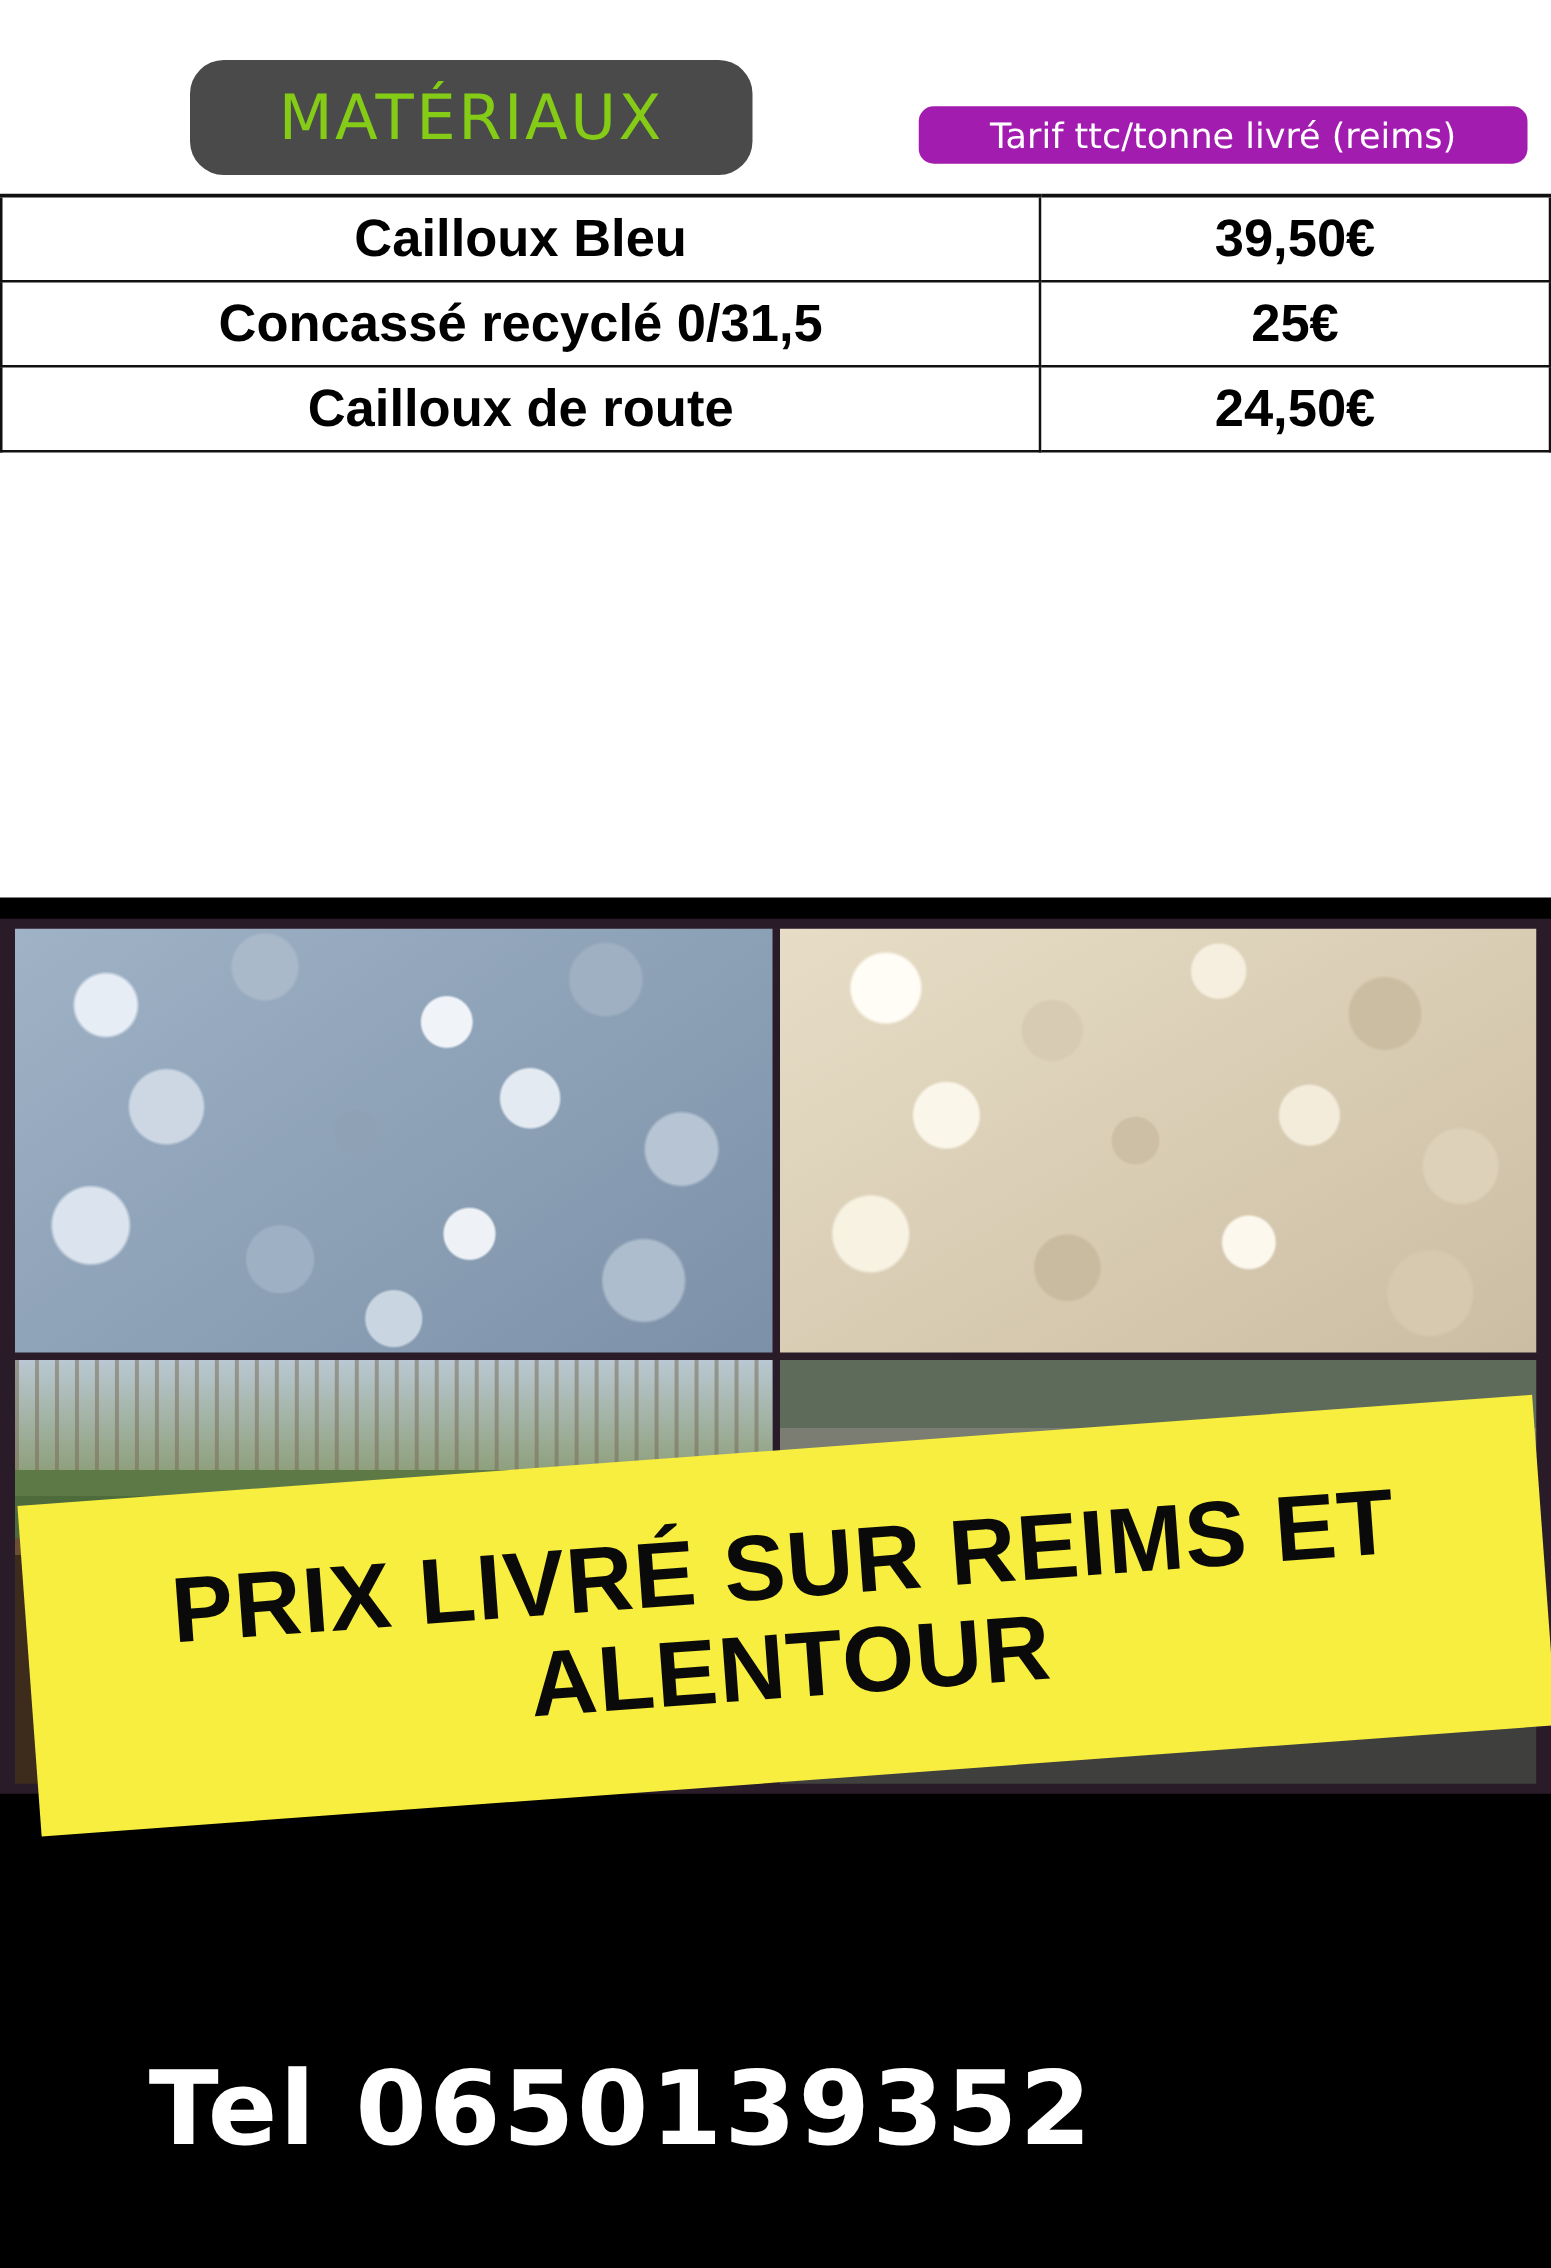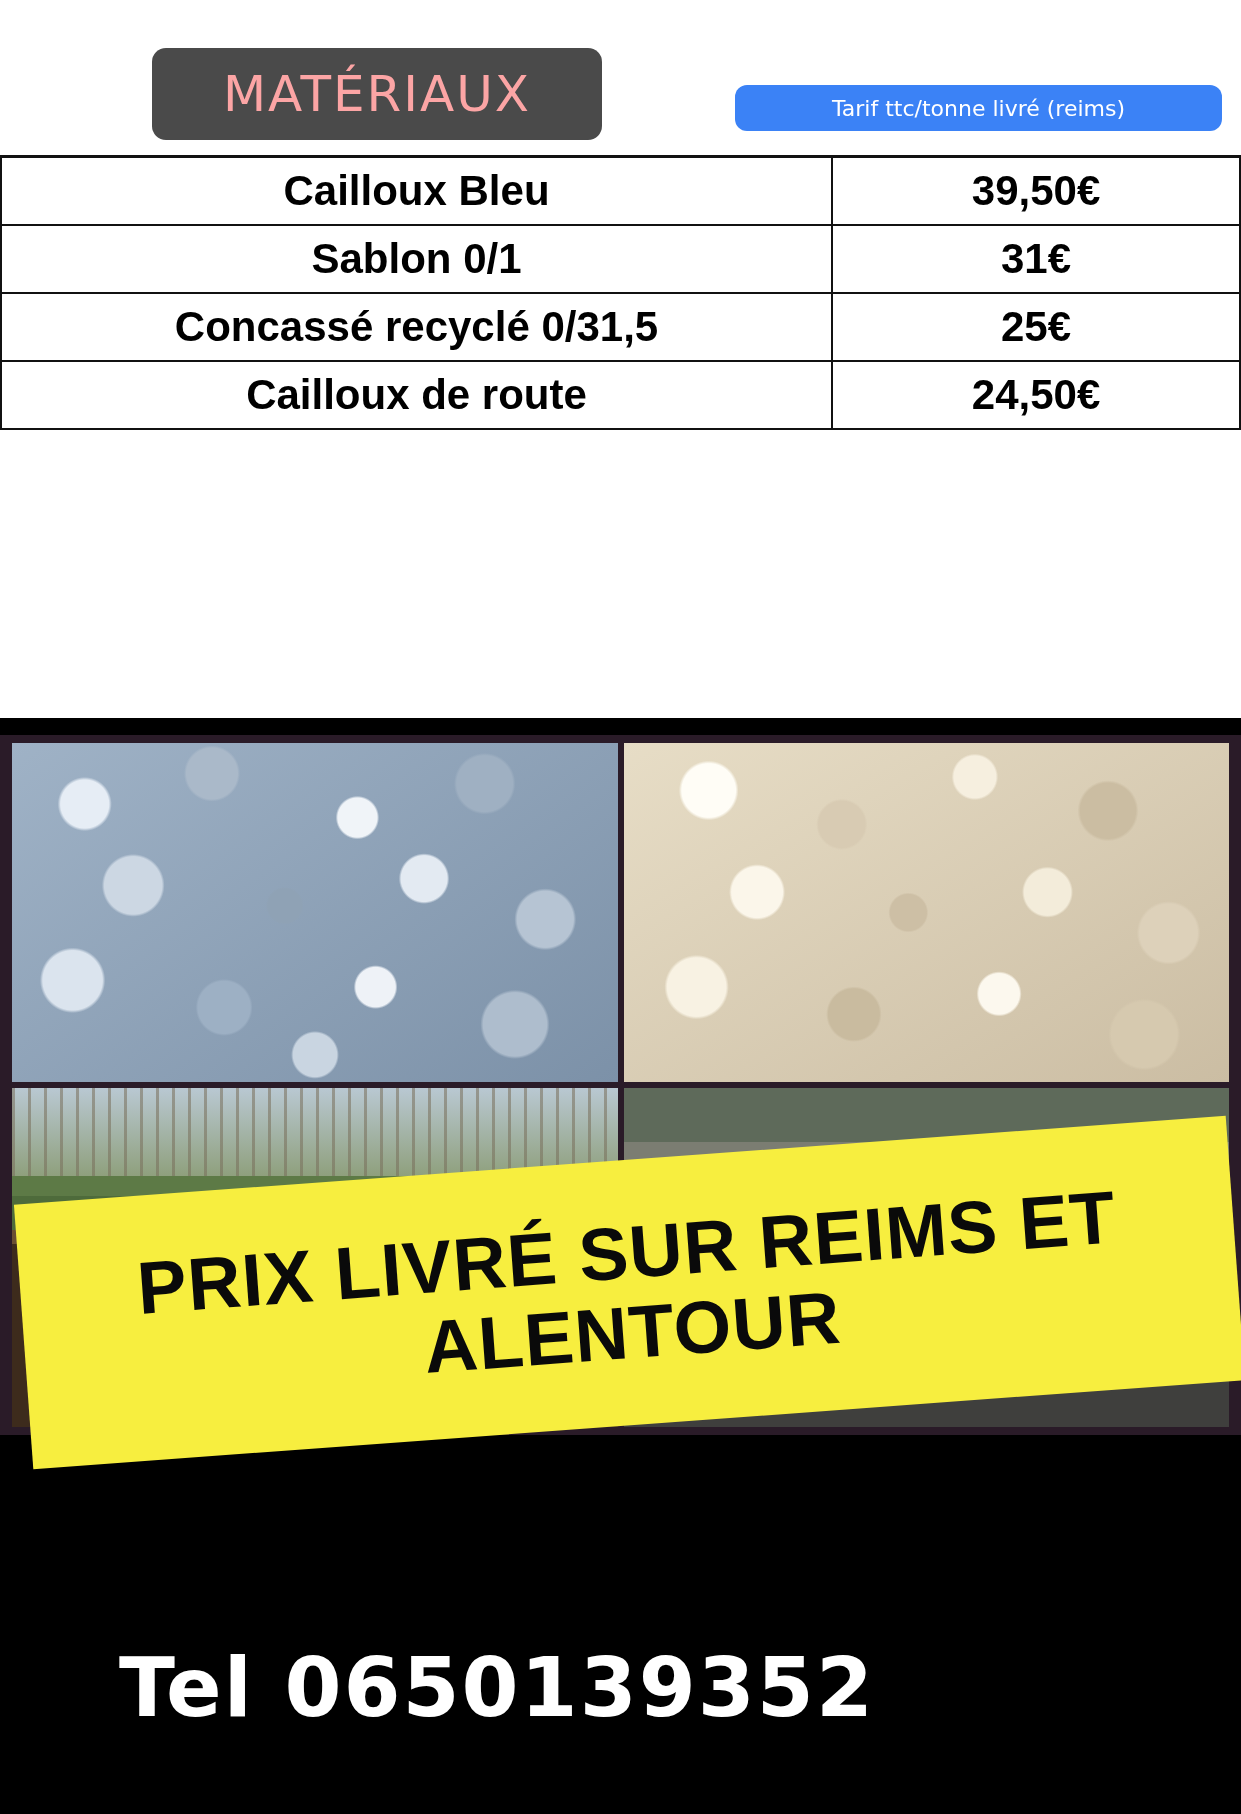--- a/index.html
+++ b/index.html
@@ -31,41 +31,41 @@
     height: 140px;
   }
 
   .materiaux-badge {
     position: absolute;
     left: 152px;
     top: 48px;
     width: 450px;
     height: 92px;
     background: #4a4a4a;
-    border-radius: 14px;
-    color: #fca5a5;
+    border-radius: 27px;
+    color: #84cc16;
     font-size: 50px;
     letter-spacing: 2px;
     display: flex;
     align-items: center;
     justify-content: center;
     font-family: "DejaVu Sans", sans-serif;
     font-weight: 400;
   }
 
   .tarif-badge {
     position: absolute;
     left: 735px;
     top: 85px;
     width: 487px;
     height: 46px;
-    background: #3b82f6;
+    background: #a21caf;
     border-radius: 12px;
     color: #ffffff;
-    font-size: 22px;
+    font-size: 28px;
     display: flex;
     align-items: center;
     justify-content: center;
     font-family: "DejaVu Sans", sans-serif;
   }
 
   .price-table {
     position: absolute;
     left: 0;
     top: 155px;
@@ -226,24 +226,20 @@
     <div class="tarif-badge">Tarif ttc/tonne livré (reims)</div>
   </div>
 
   <table class="price-table">
     <tbody>
       <tr>
         <td class="material">Cailloux Bleu</td>
         <td class="price">39,50€</td>
       </tr>
       <tr>
-        <td class="material">Sablon 0/1</td>
-        <td class="price">31€</td>
-      </tr>
-      <tr>
         <td class="material">Concassé recyclé 0/31,5</td>
         <td class="price">25€</td>
       </tr>
       <tr>
         <td class="material">Cailloux de route</td>
         <td class="price">24,50€</td>
       </tr>
     </tbody>
   </table>
 </div>

